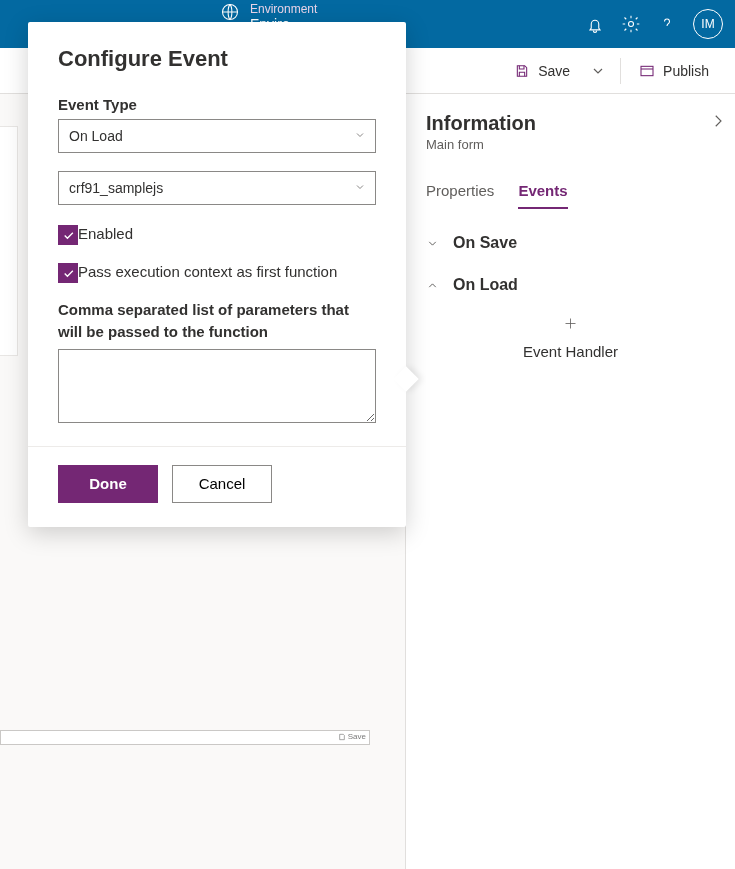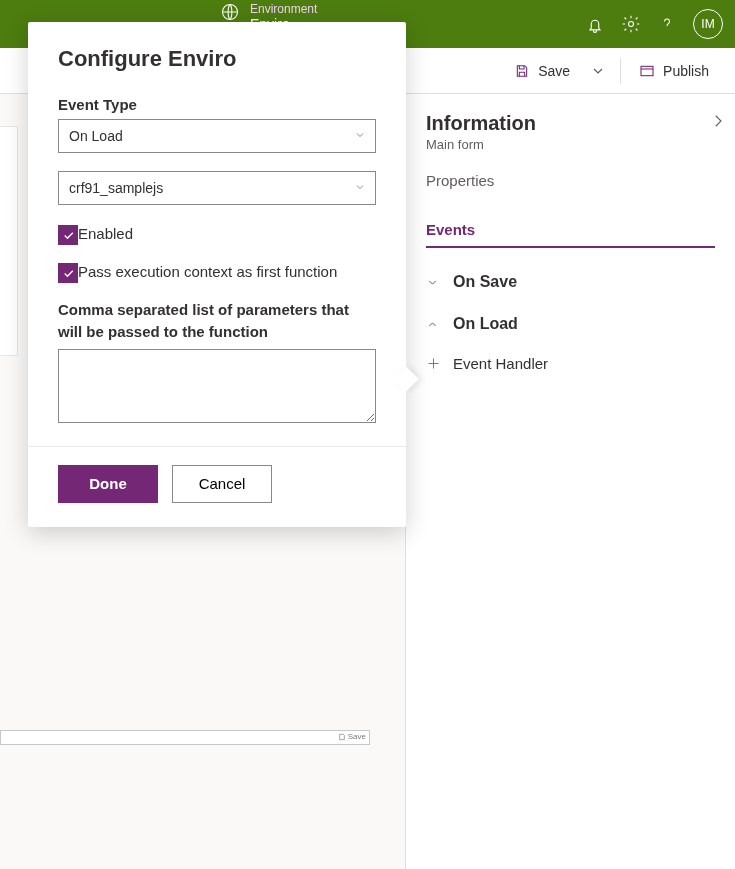--- a/index.html
+++ b/index.html
@@ -12,21 +12,21 @@
       font-size: 14px;
       color: #323130;
       background: #faf9f8;
       width: 735px;
       height: 869px;
       overflow: hidden;
       position: relative;
     }
     .topbar {
       height: 48px;
-      background: #4d7c0f;
+      background: #0369a1;
       display: flex;
       align-items: center;
       padding: 0 12px;
       color: white;
       justify-content: flex-end;
       gap: 12px;
       position: relative;
     }
     .topbar-env {
       position: absolute;
@@ -151,23 +151,22 @@
       font-weight: 600;
     }
     .panel-sub {
       font-size: 13px;
       color: #605e5c;
       margin-top: 2px;
     }
     .panel-tabs {
       display: flex;
       gap: 24px;
-      margin-top: 20px;
+      margin-top: 30px;
       border-bottom: 1px solid transparent;
-      flex-direction: column;
     }
     .panel-tab {
       font-size: 15px;
       color: #605e5c;
       padding-bottom: 8px;
       cursor: pointer;
     }
     .panel-tab.active {
       color: #742774;
       font-weight: 600;
@@ -184,20 +183,21 @@
     }
     .event-section svg { width: 13px; height: 13px; stroke: #323130; stroke-width: 1.4; fill: none;}
     .event-handler-row {
       display: flex;
       align-items: center;
       gap: 12px;
       margin-top: 22px;
       font-size: 15px;
       color: #323130;
       cursor: pointer;
+      flex-direction: column;
     }
     .event-handler-row svg { width: 15px; height: 15px; stroke: #605e5c; stroke-width: 1.3; fill: none; }
     .cb-arrow { position: absolute; top: 18px; right: 8px; }
     .cb-arrow svg { width:18px; height:18px; stroke:#605e5c; fill:none; stroke-width:1.5;}
 
     
     .modal {
       position: absolute;
       top: 22px;
       left: 28px;
@@ -422,21 +422,21 @@
           <path d="M12 4v16M4 12h16"></path>
         </svg>
       <span>Event Handler</span>
     </div>
   </div>
 </div>
 
 <div class="modal">
   <div class="callout-notch"></div>
   <div class="modal-body">
-    <div class="modal-title">Configure Enviro</div>
+    <div class="modal-title">Configure Event</div>
 
     <div class="field">
       <label class="field-label">Event Type</label>
       <div class="select-wrap">
         <input class="control" readonly="" value="On Load" style="">
         <span class="select-chevron"><svg viewBox="0 0 24 24">
               <path d="M6 9l6 6 6-6"></path>
             </svg></span>
       </div>
     </div>

